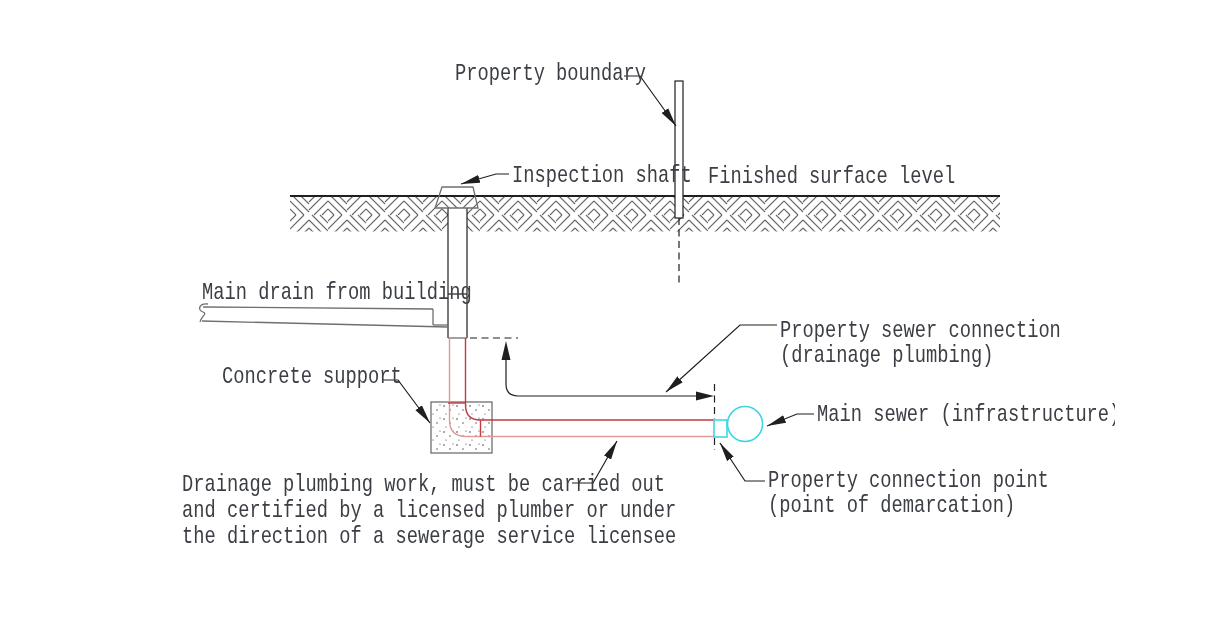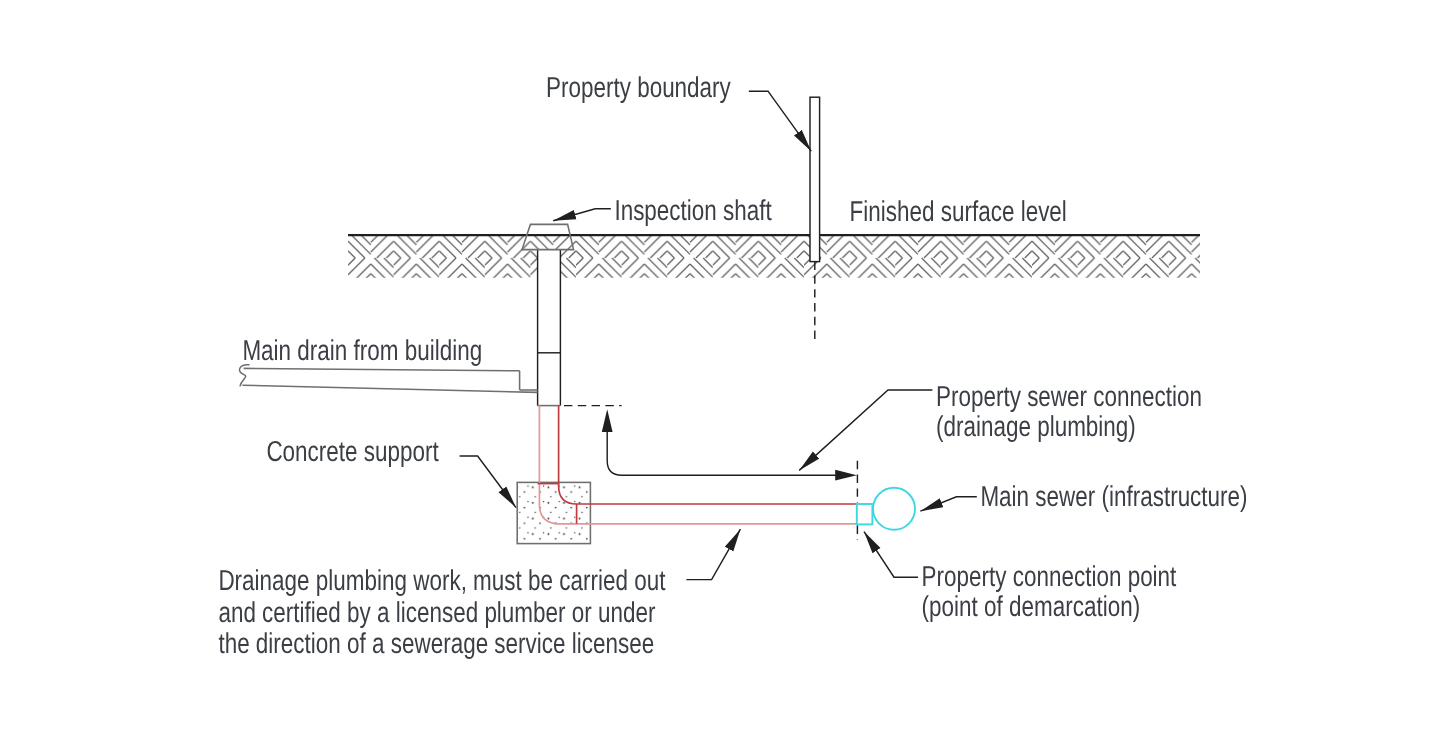--- a/index.html
+++ b/index.html
@@ -1,21 +1,21 @@
 <!DOCTYPE html>
 <html style="--background: #ffffff; --text: #3b3e44; --line-black: #1f1f1f; --pipe-gray: #6f6f6f; --hatch-gray: #666666; --drain-red: #c23a41; --drain-red-light: #e2979a; --sewer-cyan: #3fd6e4;"><head>
 <meta charset="utf-8">
 <style>
   html,body{margin:0;padding:0;background:#fff;}
   #canvas{
     position:relative;
     width:1115px;height:621px;
     background:var(--background,#fff);
     overflow:hidden;
-    font-family:Liberation Sans, sans-serif;
+    font-family:Liberation Mono, monospace;
   }
   #diagram-svg{position:absolute;left:0;top:0;}
   .lbl{
     position:absolute;
     color:var(--text,#3b3e44);
     font-size:24px;
     line-height:25px;
     white-space:nowrap;
     transform:scaleX(0.78);
     transform-origin:0 0;

